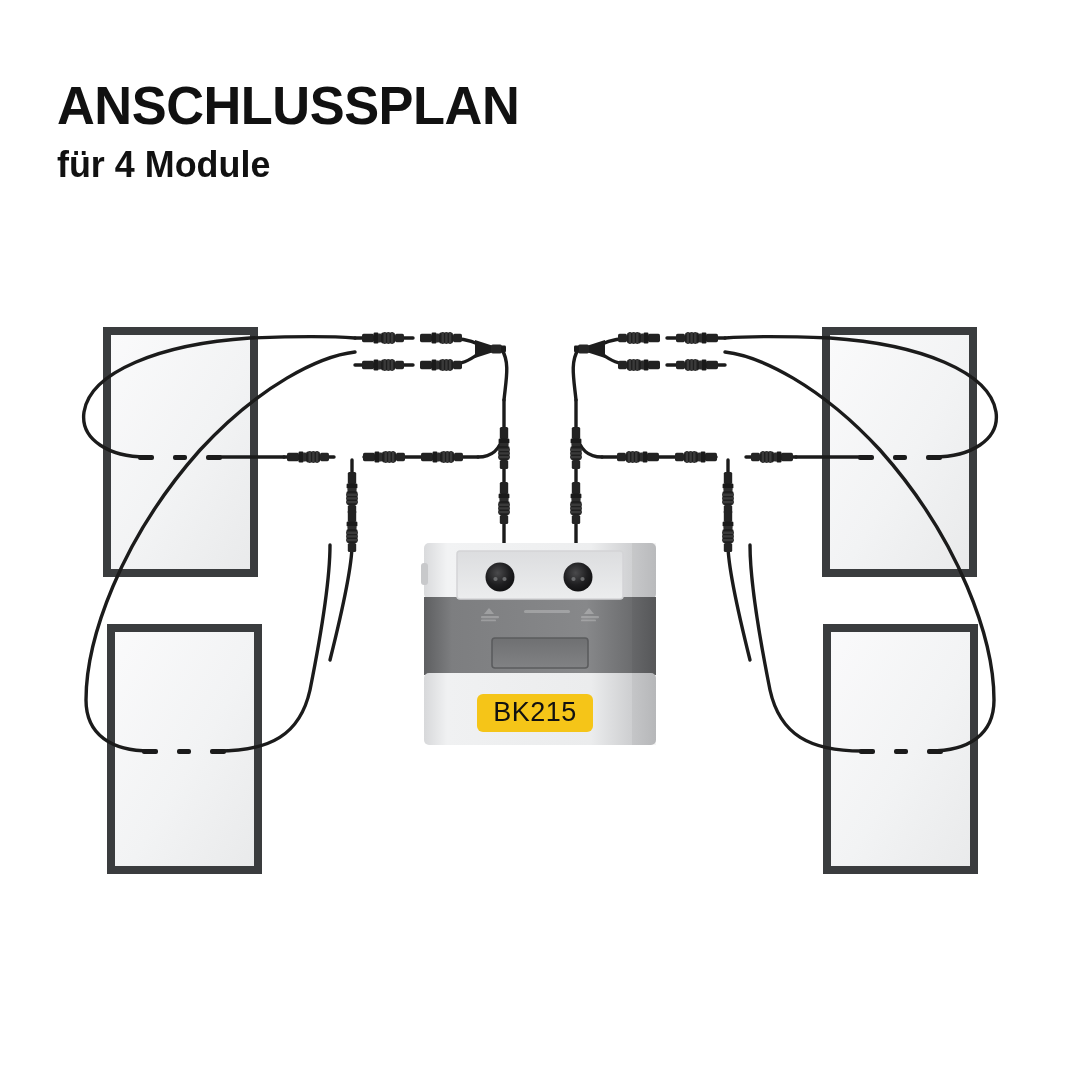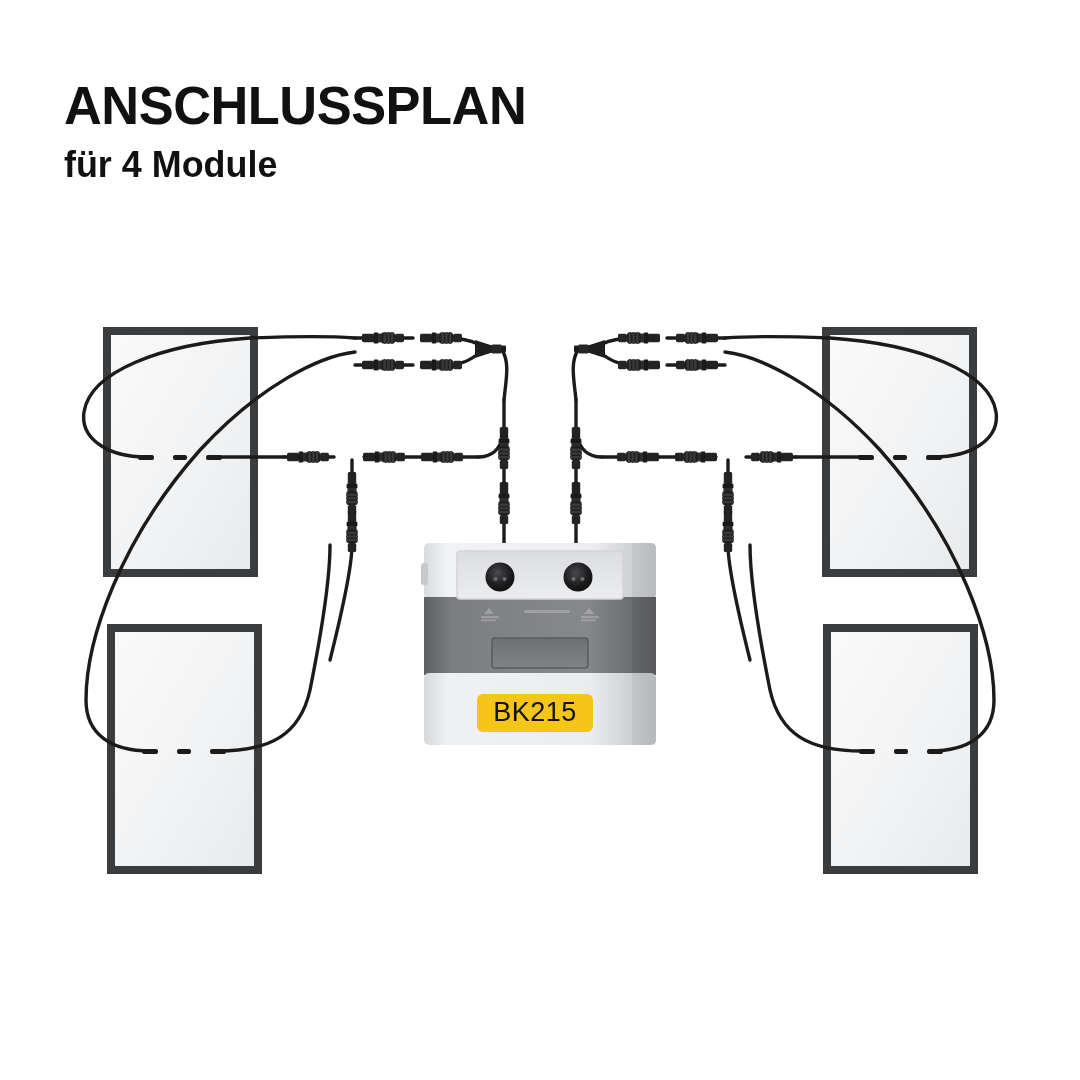--- a/index.html
+++ b/index.html
@@ -10,21 +10,21 @@
   #page {
     position: relative;
     width: 1080px;
     height: 1080px;
     background: #ffffff;
     overflow: hidden;
     font-family: "Liberation Sans", sans-serif;
   }
   #titleblock {
     position: absolute;
-    left: 64px;
+    left: 57px;
     top: 78px;
     width: 700px;
   }
   #title {
     font-family: "Liberation Sans", sans-serif;
     font-weight: 700;
     font-size: 54px;
     letter-spacing: -0.5px;
     color: #111111;
     line-height: 1.0;

